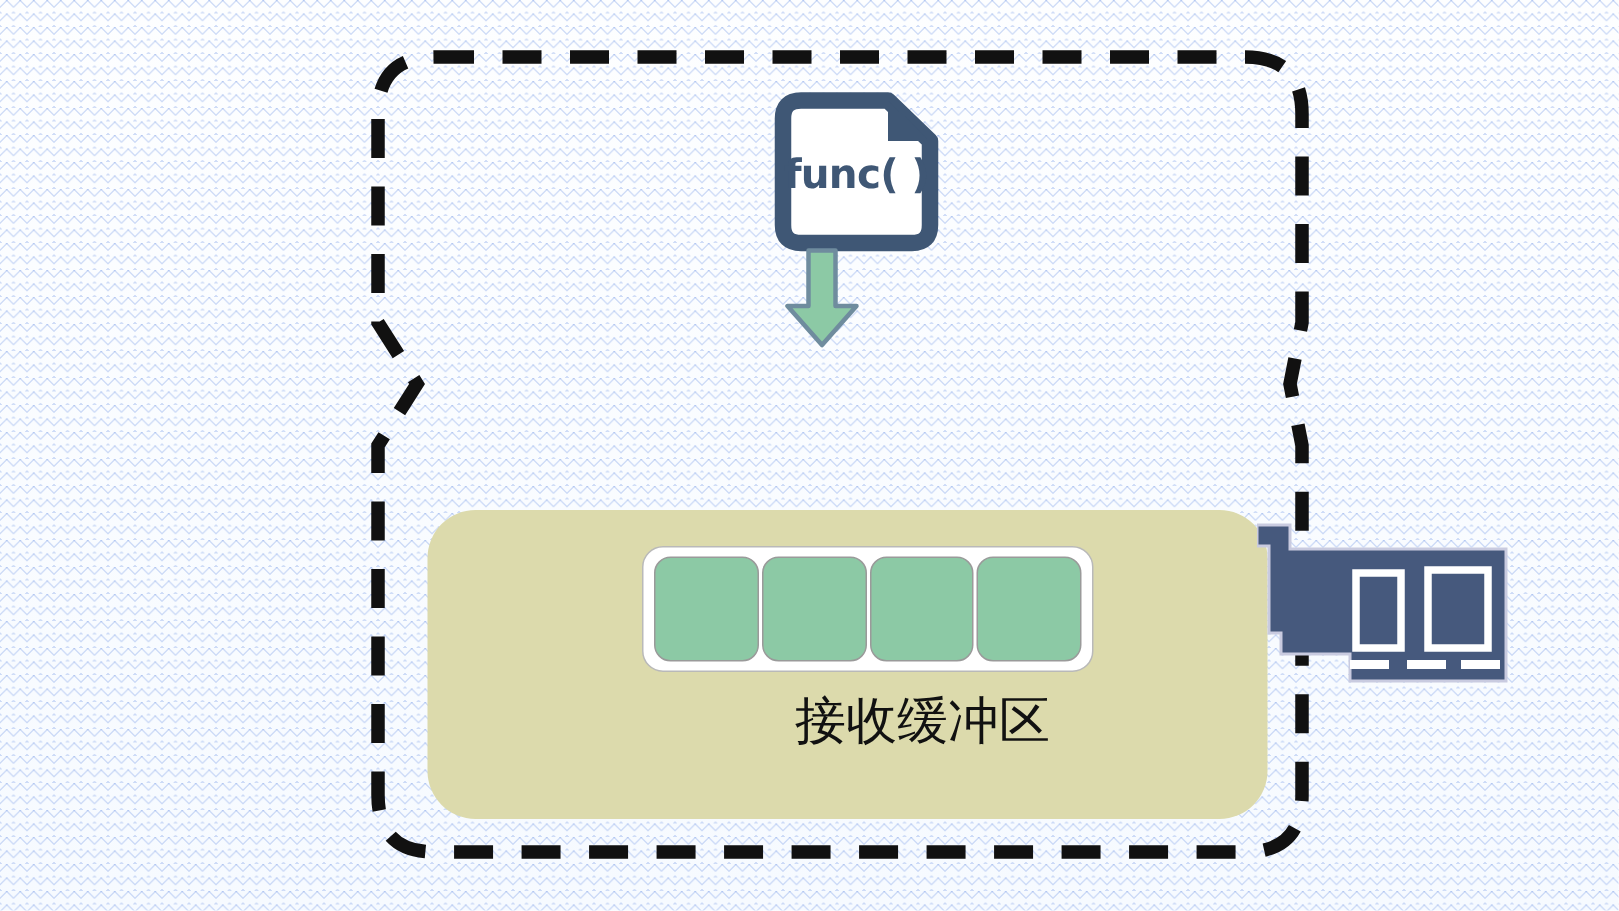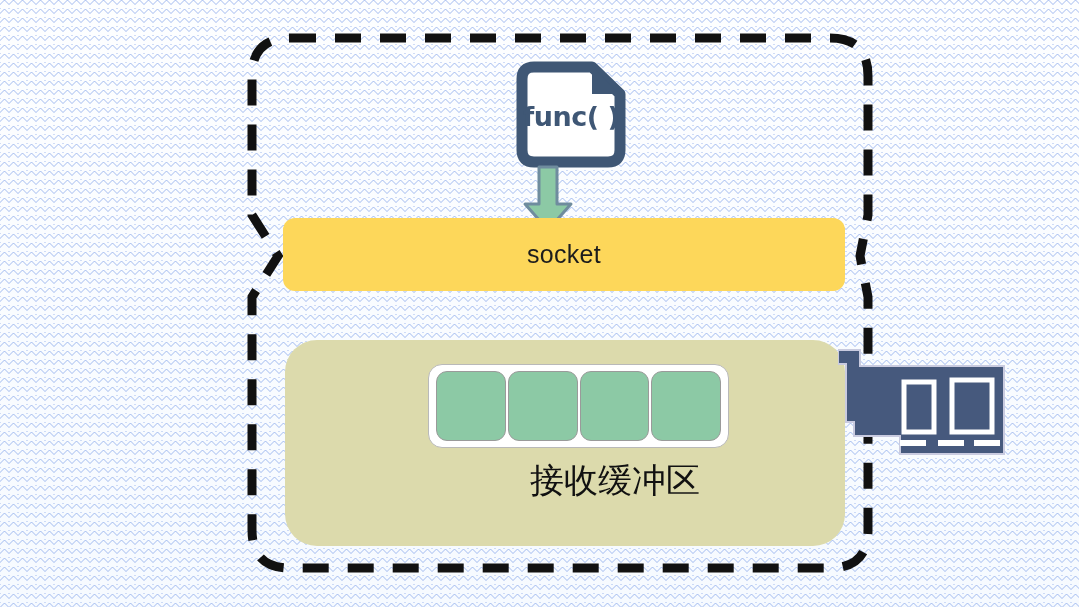--- a/index.html
+++ b/index.html
@@ -101,23 +101,20 @@
     </svg>
   </div>
   <div class="func-text">func( )</div>
 
   <div class="arrow">
     <svg width="60" height="70" viewBox="0 0 60 70" xmlns="http://www.w3.org/2000/svg">
       <path d="M 21 3 L 39 3 L 39 40 L 53 40 L 30 66 L 7 40 L 21 40 Z" fill="#8cc9a5" stroke="#6f8c9e" stroke-width="3" stroke-linejoin="round"></path>
     </svg>
   </div>
 
-  <div class="socket-bar">
-    <span class="label">socket</span>
-  </div>
 
   <div class="buffer-box"></div>
 
   <div class="cells-frame">
     <div class="cell"></div>
     <div class="cell"></div>
     <div class="cell"></div>
     <div class="cell"></div>
   </div>
 

